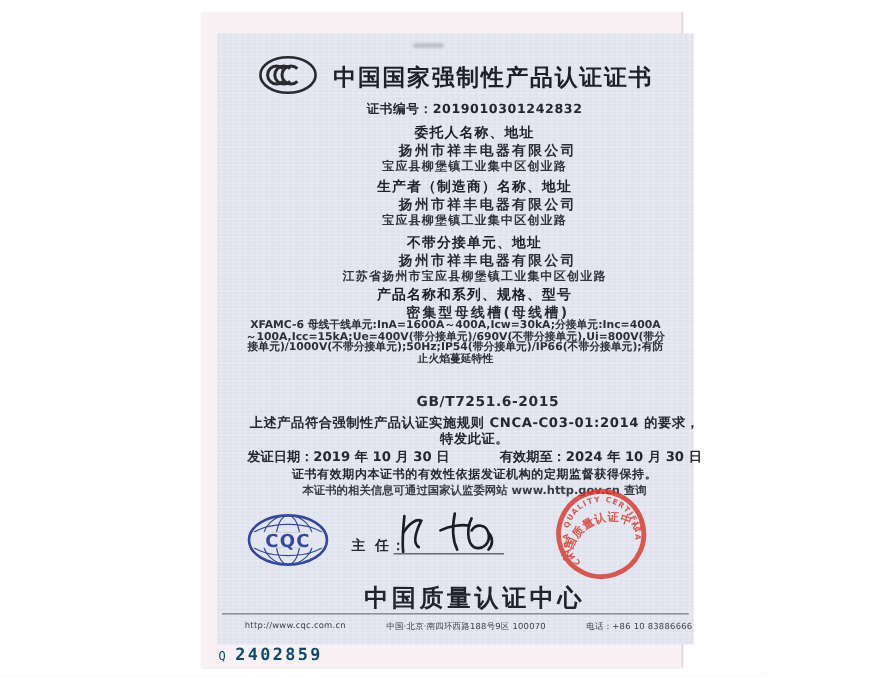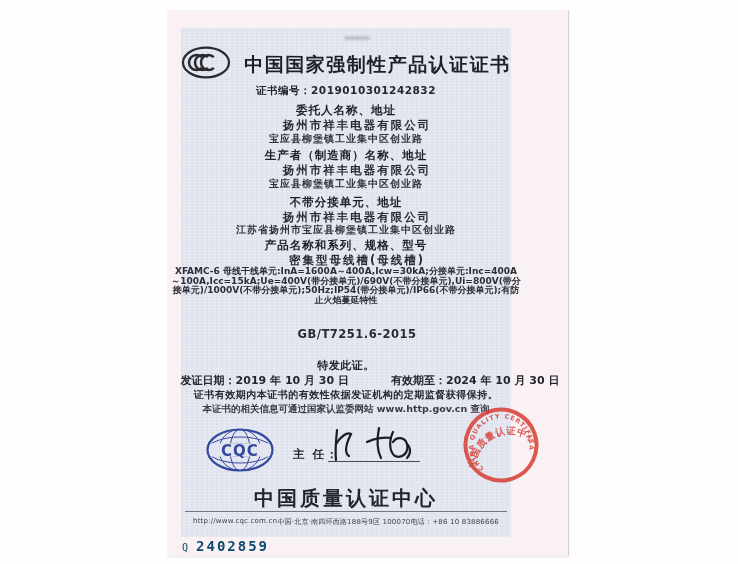--- a/index.html
+++ b/index.html
@@ -9,49 +9,49 @@
     font-family:"DejaVu Sans","Liberation Sans",sans-serif;
     color:#262630;
   }
   .paper{
     position:absolute;left:168px;top:10px;width:400px;height:546px;
     background:#f9f1f3;
     border-right:1px solid #d8d0d3;
     box-shadow:0 1px 2px rgba(0,0,0,.10);
   }
   .inner{
-    position:absolute;left:13px;top:18px;width:330px;height:509px;
+    position:absolute;left:13px;top:18px;width:397px;height:509px;
     background-color:#e3e6f0;
     background-image:
       repeating-linear-gradient(0deg, rgba(255,255,255,.16) 0 1px, transparent 1px 3px),
       repeating-linear-gradient(90deg, rgba(186,192,214,.10) 0 2px, transparent 2px 5px);
   }
-  .line{position:absolute;left:0;width:100%;text-align:center;white-space:nowrap;}
+  .line{position:absolute;left:16px;width:100%;text-align:center;white-space:nowrap;}
   .header{position:absolute;top:18px;left:0;width:100%;display:flex;align-items:center;justify-content:center;gap:13px;}
   .title{font-size:19px;font-weight:700;letter-spacing:1.5px;color:#1f1f28;}
   .certno{top:56px;font-size:10.5px;font-weight:700;letter-spacing:.5px;}
   .flabel{font-size:11.5px;font-weight:700;letter-spacing:1px;color:#20202a;}
   .fname{font-size:11.5px;font-weight:600;letter-spacing:2px;color:#2a2a34;margin-left:11px;}
   .faddr{font-size:10px;font-weight:600;letter-spacing:1px;color:#33333d;}
   .spec{
     position:absolute;top:239px;left:50%;transform:translateX(-50%);
     width:350px;font-size:9px;line-height:9.5px;text-align:center;
     font-weight:600;color:#2d2d38;white-space:normal;
   }
   .stmt{font-size:11px;font-weight:700;letter-spacing:.5px;}
-  .dates{top:345px;display:flex;justify-content:center;gap:42px;font-size:11px;font-weight:700;margin-left:24px;}
+  .dates{top:345px;display:flex;justify-content:center;gap:42px;font-size:11px;font-weight:700;}
   .validity{top:360px;font-size:10px;font-weight:700;letter-spacing:.5px;}
   .query{top:375px;font-size:9.5px;font-weight:600;color:#3a3a44;}
   .director{position:absolute;top:419px;left:112px;font-size:11.5px;font-weight:700;letter-spacing:2px;text-align:center;}
   .sig{position:absolute;top:394px;left:146px;}
   .sigline{position:absolute;top:433px;left:147px;width:92px;border-bottom:1px solid #4a4a52;}
   .org{top:457px;font-size:20px;font-weight:700;letter-spacing:3px;color:#23232c;}
   .divider{position:absolute;top:483px;left:4px;right:4px;border-bottom:1px solid rgba(58,58,70,.65);}
   .footer{
-    position:absolute;top:487px;left:0;width:100%;
+    position:absolute;top:487px;left:11px;width:100%;
     display:flex;justify-content:space-between;align-items:flex-start;
     padding:2px 12px 0 12px;box-sizing:border-box;
     font-size:7px;color:#3c3c46;letter-spacing:.2px;
   }
   .cccLogo{position:relative;flex:0 0 auto;}
   .cqcLogo{position:absolute;top:400px;left:24px;}
   .seal{position:absolute;top:377px;left:280px;pointer-events:none;}
   .serial{
     position:absolute;left:14px;top:528px;
     color:#0c4a6e;font-family:"DejaVu Sans Mono","Liberation Mono",monospace;
@@ -98,20 +98,21 @@
     <div class="line flabel" style="top:167px">不带分接单元、地址</div>
     <div class="line fname" style="top:182px">扬州市祥丰电器有限公司</div>
     <div class="line faddr" style="top:195px">江苏省扬州市宝应县柳堡镇工业集中区创业路</div>
 
     <div class="line flabel" style="top:210px">产品名称和系列、规格、型号</div>
     <div class="line fname" style="top:225px">密集型母线槽(母线槽)</div>
     <div class="spec">XFAMC-6 母线干线单元:InA=1600A～400A,Icw=30kA;分接单元:Inc=400A～100A,Icc=15kA;Ue=400V(带分接单元)/690V(不带分接单元),Ui=800V(带分接单元)/1000V(不带分接单元);50Hz;IP54(带分接单元)/IP66(不带分接单元);有防止火焰蔓延特性</div>
 
     <div class="line fname" style="top:299px;letter-spacing:.5px">GB/T7251.6-2015</div>
 
+    <div class="line stmt" style="top:317px">上述产品符合强制性产品认证实施规则 CNCA-C03-01:2014 的要求，</div>
     <div class="line stmt" style="top:330px">特发此证。</div>
 
     <div class="line dates">
       <span><span>发证日期：</span><span>2019 年 10 月 30 日</span></span>
       <span><span>有效期至：</span><span>2024 年 10 月 30 日</span></span>
     </div>
 
     <div class="line validity">证书有效期内本证书的有效性依据发证机构的定期监督获得保持。</div>
     <div class="line query">本证书的相关信息可通过国家认监委网站 www.http.gov.cn 查询</div>
 

